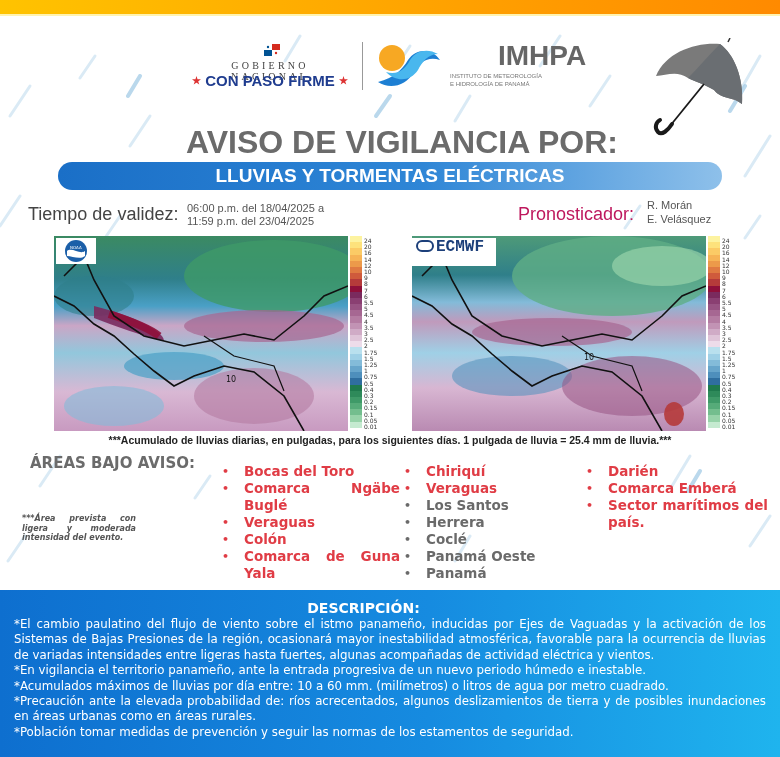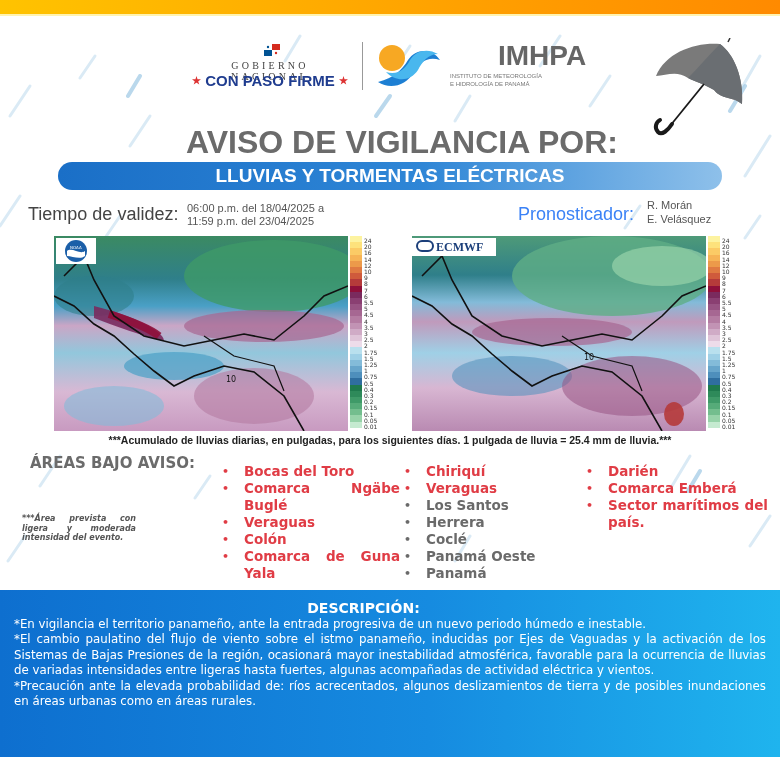--- a/index.html
+++ b/index.html
@@ -14,34 +14,34 @@
   .gob .t2 .star{color:#d33;font-size:10px;vertical-align:2px;}
   .divider{position:absolute;left:182px;top:4px;width:1px;height:48px;background:#999;}
   .imhpa-mark{position:absolute;left:196px;top:4px;width:66px;height:48px;}
   .imhpa-name{position:absolute;left:270px;top:2px;font-family:"Liberation Sans",sans-serif;font-size:28px;font-weight:bold;color:#666;letter-spacing:0px;margin-left:48px;}
   .imhpa-sub{position:absolute;left:270px;top:34px;font-family:"Liberation Sans",sans-serif;font-size:6px;line-height:8px;color:#777;}
   .umbrella{position:absolute;left:648px;top:38px;width:100px;height:100px;}
   .main-title{position:absolute;left:12px;top:124px;width:780px;text-align:center;font-family:"Liberation Sans",sans-serif;font-size:32px;font-weight:bold;color:#6b6b6b;letter-spacing:0px;}
   .banner{position:absolute;left:58px;top:162px;width:664px;height:28px;border-radius:14px;background:linear-gradient(90deg,#1a6fc7 0%,#2f86d6 55%,#8ec0ea 100%);color:#fff;text-align:center;font-family:"Liberation Sans",sans-serif;font-weight:bold;font-size:19px;line-height:28px;}
   .validez-label{position:absolute;left:28px;top:204px;font-family:"Liberation Sans",sans-serif;font-size:18px;color:#444;}
   .validez-val{position:absolute;left:187px;top:202px;font-family:"Liberation Sans",sans-serif;font-size:11px;line-height:13px;color:#555;}
-  .pron-label{position:absolute;left:518px;top:204px;font-family:"Liberation Sans",sans-serif;font-size:18px;color:#3b82f6;}
+  .pron-label{position:absolute;left:518px;top:204px;font-family:"Liberation Sans",sans-serif;font-size:18px;color:#be185d;}
   .pron-val{position:absolute;left:647px;top:198px;font-family:"Liberation Sans",sans-serif;font-size:11px;line-height:14px;color:#555;}
   .map{position:absolute;top:236px;height:195px;overflow:hidden;}
   .map1{left:54px;width:294px;}
   .map2{left:412px;width:294px;}
   .cbar{position:absolute;top:236px;width:12px;height:192px;}
   .cbar1{left:350px;}
   .cbar2{left:708px;}
   .cbar div{height:6.2px;}
   .ctk{position:absolute;top:238px;font-family:"DejaVu Sans",sans-serif;font-size:6px;line-height:6.2px;color:#333;}
   .ctk1{left:364px;}
   .ctk2{left:722px;}
   .logo-noaa{position:absolute;left:56px;top:238px;width:40px;height:26px;background:#fff;}
-  .logo-ecmwf{position:absolute;left:412px;top:238px;width:84px;height:18px;background:#fff;font-family:Liberation Serif, serif;font-weight:bold;font-size:12px;color:#1c3f7a;line-height:18px;}
+  .logo-ecmwf{position:absolute;left:412px;top:238px;width:84px;height:28px;background:#fff;font-family:Liberation Mono, monospace;font-weight:bold;font-size:16px;color:#1c3f7a;line-height:18px;}
   .note{position:absolute;left:0;top:434px;width:780px;text-align:center;font-family:"Liberation Sans",sans-serif;font-weight:bold;font-size:10.5px;color:#222;}
   .areas-title{position:absolute;left:30px;top:454px;font-family:"DejaVu Sans",sans-serif;font-weight:bold;font-size:15px;color:#6b6b6b;}
   .legend-note{position:absolute;left:22px;top:514px;width:114px;font-family:"DejaVu Sans",sans-serif;font-style:italic;font-size:8px;line-height:9.6px;text-align:justify;}
   .legend-note .red{color:#d8343d;font-weight:bold;}
   .legend-note .gray{color:#555;font-weight:bold;}
   .col{position:absolute;top:463px;font-family:"DejaVu Sans",sans-serif;font-weight:bold;font-size:13.5px;line-height:17px;}
   .col ul{list-style:none;margin:0;padding:0;}
   .col li{position:relative;padding-left:26px;}
   .col li .b{position:absolute;left:4px;top:0;font-size:11px;}
   .col .red{color:#e03c45;}
@@ -372,17 +372,19 @@
   <ul>
     <li class="red"><span class="b">•</span><span>Darién</span></li>
     <li class="red"><span class="b">•</span><span>Comarca Emberá</span></li>
     <li class="red just"><span class="b">•</span><span>Sector marítimos del país.</span></li>
   </ul>
 </div>
 
 <div class="desc">
   <div class="desc-title">DESCRIPCIÓN:</div>
   <div class="desc-body">
+    <p>*El cambio paulatino del flujo de viento sobre el istmo panameño, inducidas por Ejes de Vaguadas y la activación de los Sistemas de Bajas Presiones de la región, ocasionará mayor inestabilidad atmosférica, favorable para la ocurrencia de lluvias de variadas intensidades entre ligeras hasta fuertes, algunas acompañadas de actividad eléctrica y vientos.</p>
     <p>*En vigilancia el territorio panameño, ante la entrada progresiva de un nuevo periodo húmedo e inestable.</p>
-    <p>*El cambio paulatino del flujo de viento sobre el istmo panameño, inducidas por Ejes de Vaguadas y la activación de los Sistemas de Bajas Presiones de la región, ocasionará mayor inestabilidad atmosférica, favorable para la ocurrencia de lluvias de variadas intensidades entre ligeras hasta fuertes, algunas acompañadas de actividad eléctrica y vientos.</p>
+    <p>*Acumulados  máximos de lluvias por día entre: 10 a 60 mm. (milímetros) o litros de agua por metro cuadrado.</p>
     <p>*Precaución ante la elevada probabilidad de: ríos acrecentados, algunos deslizamientos de tierra y de posibles inundaciones  en áreas urbanas como en áreas rurales.</p>
+    <p>*Población tomar medidas de prevención  y seguir las normas de los estamentos de seguridad.</p>
   </div>
 </div>
 
 </body></html>

